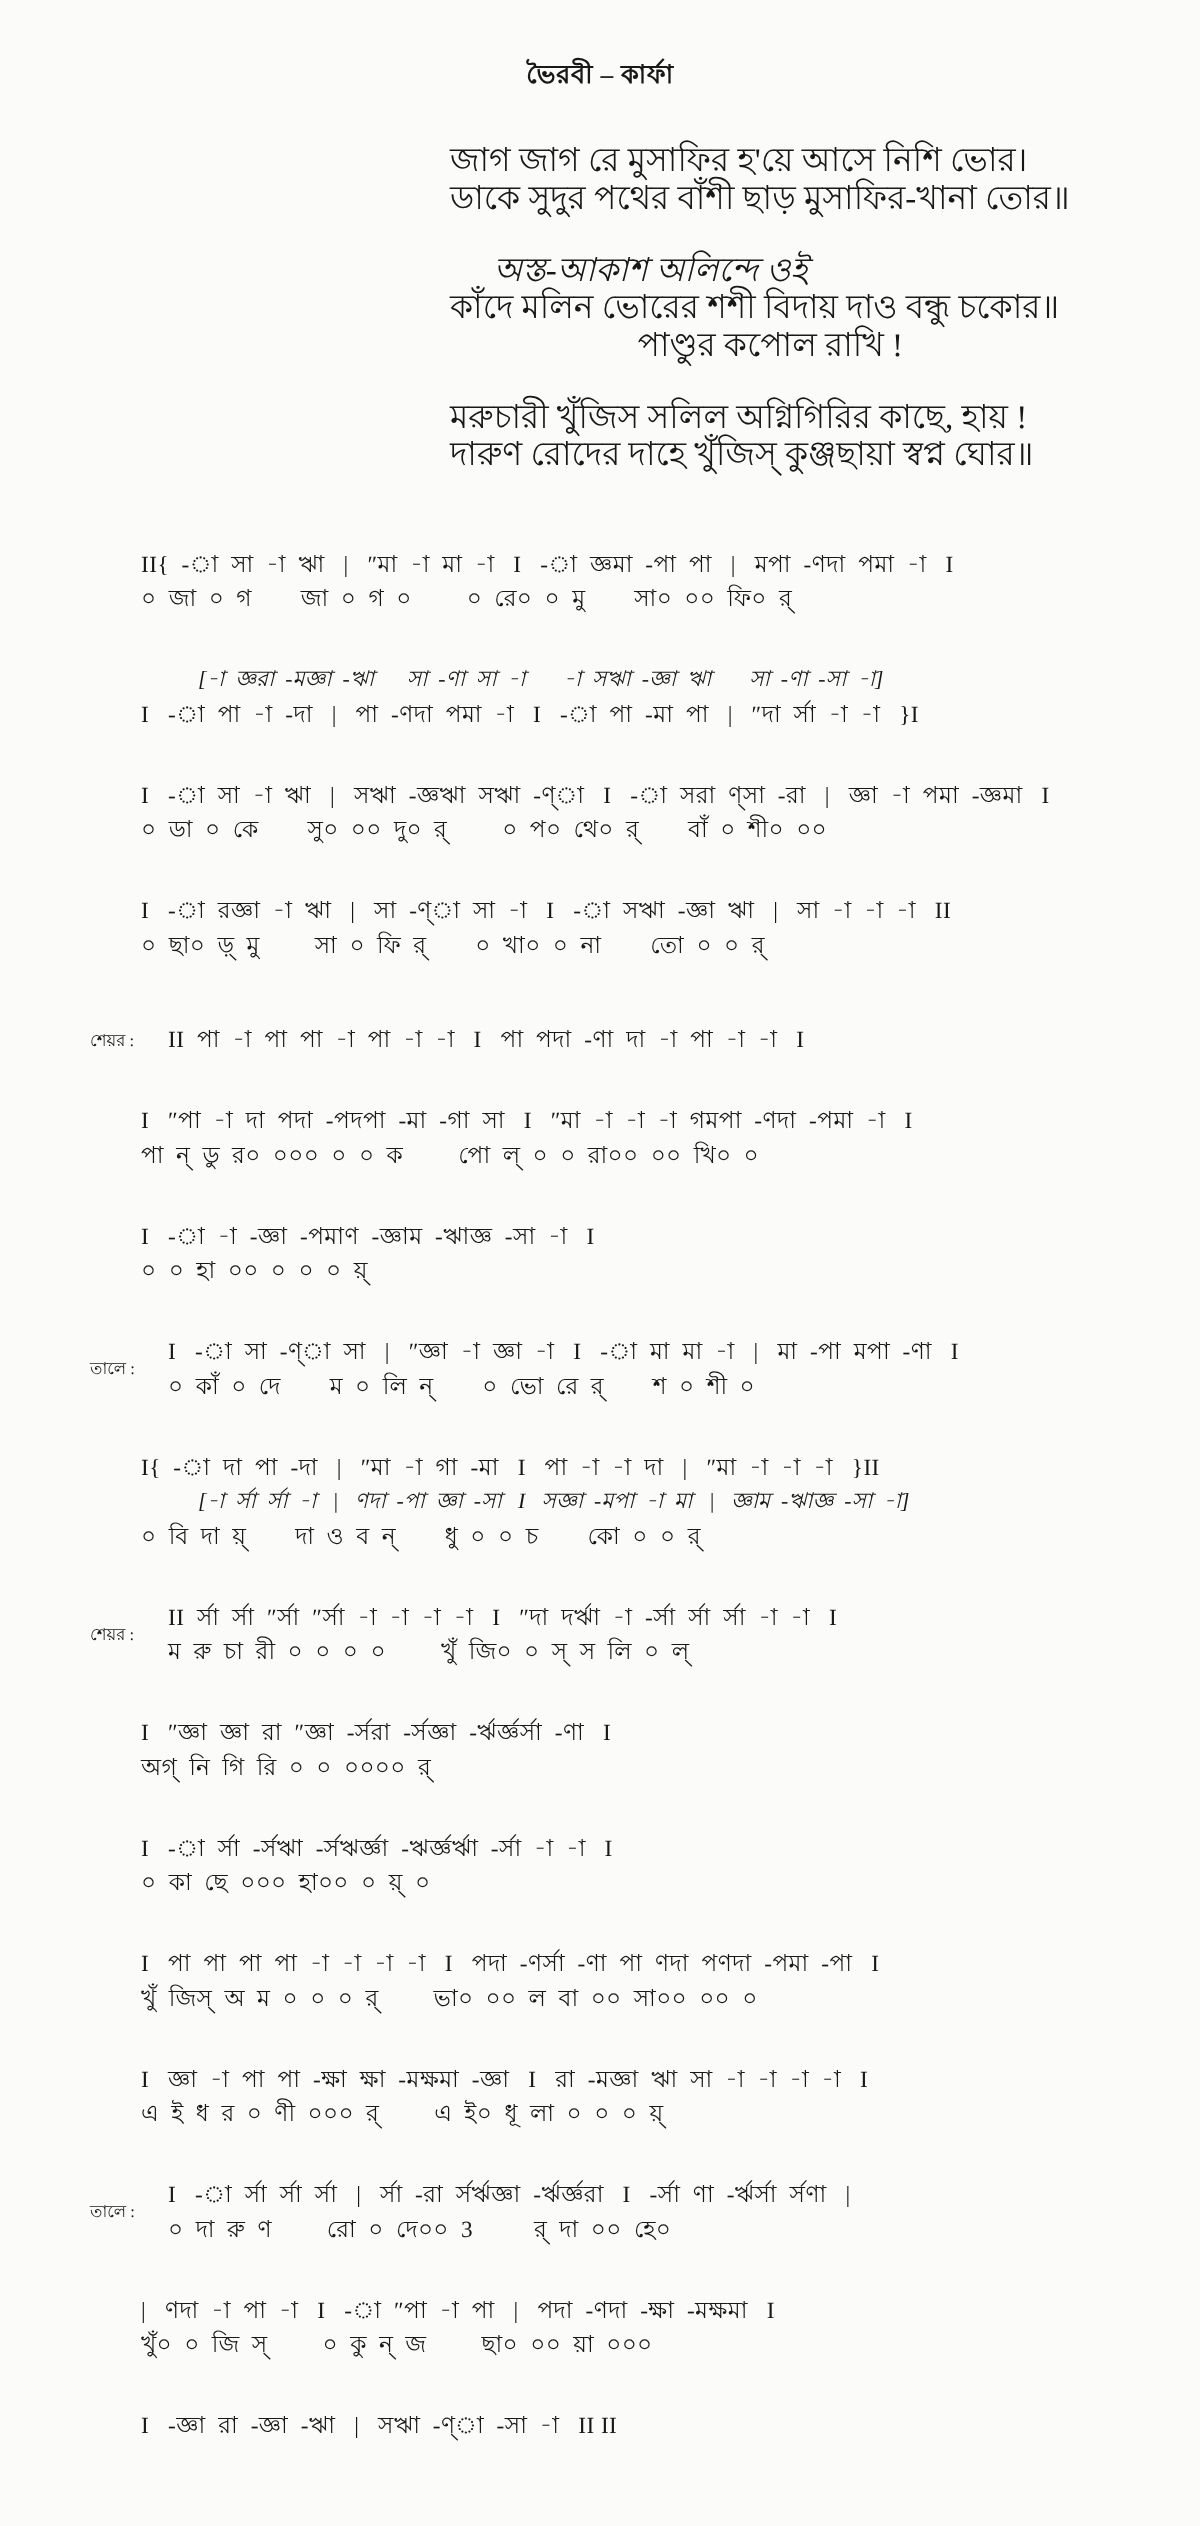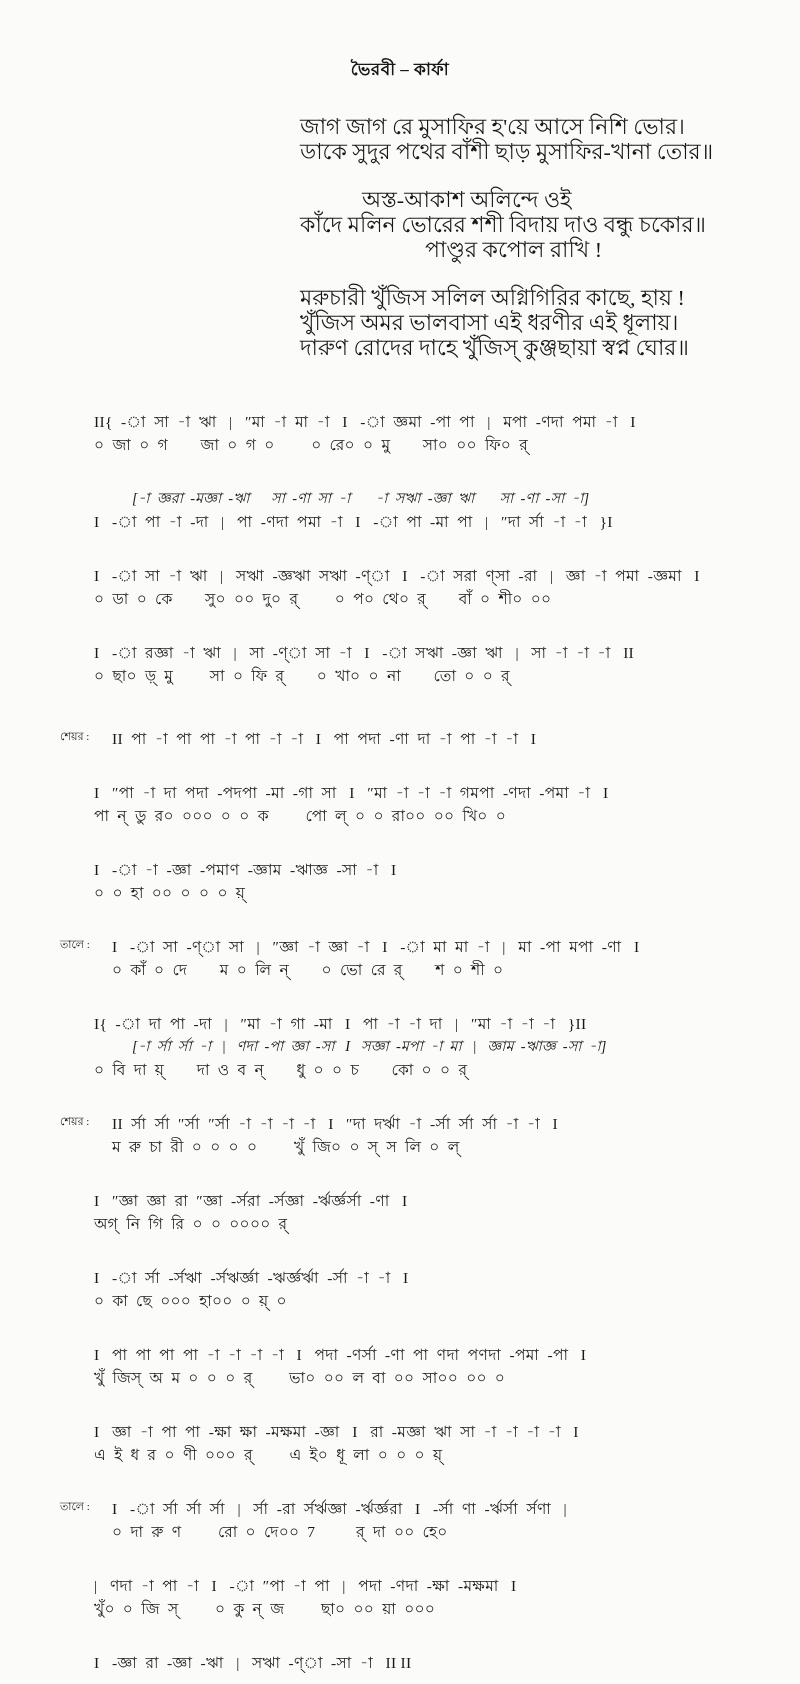--- a/index.html
+++ b/index.html
@@ -8,44 +8,44 @@
     height: 1684px;
     overflow: hidden;
     background: #fbfbf9;
     color: #181818;
     font-family: "Liberation Serif", "DejaVu Serif", serif;
   }
   .page {
     width: 800px;
     height: 1684px;
     box-sizing: border-box;
-    padding-top: 56px;
+    padding-top: 36px;
   }
   .title {
     text-align: center;
     font-size: 17px;
     font-weight: bold;
     letter-spacing: 0.5px;
     margin-bottom: 30px;
   }
   .lyrics {
     margin-left: 300px;
     font-size: 22px;
     line-height: 25px;
   }
   .stanza { margin-bottom: 23px; }
   .stanza.last { margin-bottom: 50px; }
   .lyr-line { white-space: pre; }
-  .indent-1 { margin-left: 62px; }
+  .indent-1 { margin-left: 29px; font-style: italic; }
   .indent-2 { margin-left: 125px; }
 
   .score { margin-left: 60px; }
   .block {
     display: flex;
-    align-items: flex-start;
+    align-items: center;
     margin-bottom: 31px;
   }
   .block .sec-label {
     flex: 0 0 52px;
     font-size: 11px;
     padding-top: 1px;
     white-space: nowrap;
   }
   .block.no-label .body { padding-left: 34px; }
   .block .body { }
@@ -71,21 +71,20 @@
       <div class="lyr-line">জাগ জাগ রে মুসাফির হ'য়ে আসে নিশি ভোর।</div>
       <div class="lyr-line">ডাকে সুদুর পথের বাঁশী ছাড় মুসাফির-খানা তোর॥</div>
     </div>
     <div class="stanza">
       <div class="lyr-line indent-1">অস্ত-আকাশ অলিন্দে ওই</div>
       <div class="lyr-line">কাঁদে মলিন ভোরের শশী বিদায় দাও বন্ধু চকোর॥</div>
       <div class="lyr-line indent-2">পাণ্ডুর কপোল রাখি !</div>
     </div>
     <div class="stanza last">
       <div class="lyr-line">মরুচারী খুঁজিস সলিল অগ্নিগিরির কাছে, হায় !</div>
-      <div class="lyr-line">খুঁজিস অমর ভালবাসা এই ধরণীর এই ধূলায়।</div>
       <div class="lyr-line">দারুণ রোদের দাহে খুঁজিস্ কুঞ্জছায়া স্বপ্ন ঘোর॥</div>
     </div>
   </div>
 
   <div class="score">
 
     <div class="block no-label">
       <div class="body">
         <div class="row nota">II{  -া  সা  -া  ঋা   |   ″মা  -া  মা  -া   I   -া  জ্ঞমা  -পা  পা   |   মপা  -ণদা  পমা  -া   I</div>
         <div class="row syll">০  জা  ০  গ        জা  ০  গ  ০         ০  রে০  ০  মু        সা০  ০০  ফি০  র্</div>
@@ -183,21 +182,21 @@
       <div class="body">
         <div class="row nota">I   জ্ঞা  -া  পা  পা  -ক্ষা  ক্ষা  -মক্ষমা  -জ্ঞা   I   রা  -মজ্ঞা  ঋা  সা  -া  -া  -া  -া   I</div>
         <div class="row syll">এ  ই  ধ  র  ০  ণী  ০০০  র্         এ  ই০  ধূ  লা  ০  ০  ০  য়্</div>
       </div>
     </div>
 
     <div class="block">
       <div class="sec-label">তালে :</div>
       <div class="body">
         <div class="row nota">I   -া  র্সা  র্সা  র্সা   |   র্সা  -রা  র্সর্ঋজ্ঞা  -র্ঋর্জ্ঞরা   I   -র্সা  ণা  -র্ঋর্সা  র্সণা   |</div>
-        <div class="row syll">০  দা  রু  ণ         রো  ০  দে০০  7          র্  দা  ০০  হে০</div>
+        <div class="row syll">০  দা  রু  ণ         রো  ০  দে০০  3          র্  দা  ০০  হে০</div>
       </div>
     </div>
 
     <div class="block no-label">
       <div class="body">
         <div class="row nota">|   ণদা  -া  পা  -া   I   -া  ″পা  -া  পা   |   পদা  -ণদা  -ক্ষা  -মক্ষমা   I</div>
         <div class="row syll">খুঁ০  ০  জি  স্         ০  কু  ন্  জ         ছা০  ০০  য়া  ০০০</div>
       </div>
     </div>
 

